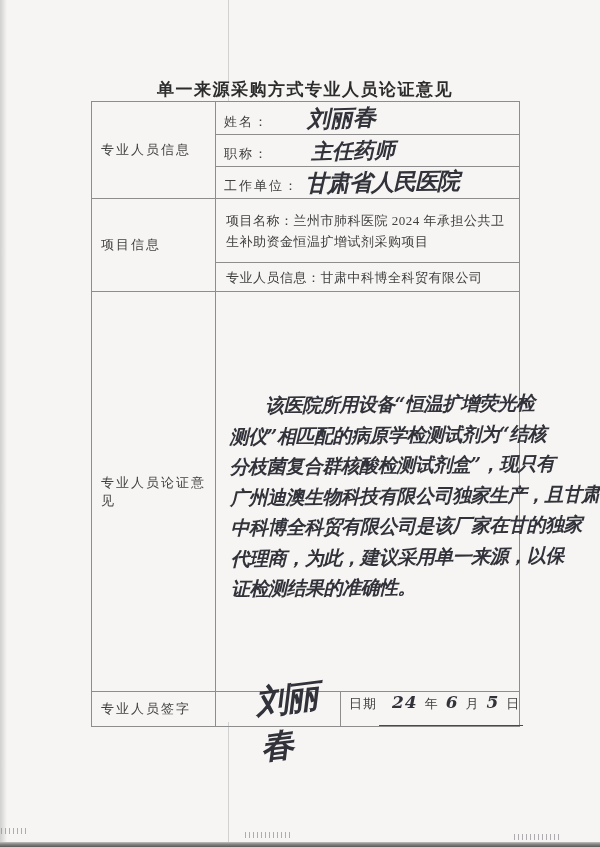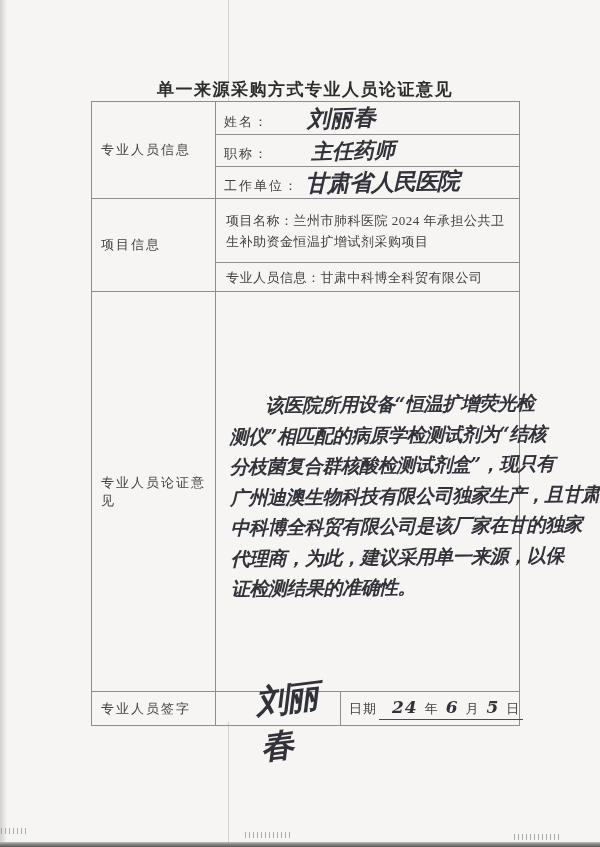--- a/index.html
+++ b/index.html
@@ -83,21 +83,21 @@
   }
   .opinion-text .op-line:first-child { margin-left:36px; }
   .sig-cell { position:relative; }
   .hand-signature {
     position:absolute; left:42px; top:-16px;
     font-size:33px; transform:rotate(-7deg); letter-spacing:-2px;
   }
   .date-cell { letter-spacing:1px; white-space:nowrap; padding-left:9px; }
   .date-underline {
     display:inline-block; border-bottom:1px solid #4a4a4a;
-    padding:0 3px 1px 6px; margin-left:2px;
+    padding:0 3px 12px 6px; margin-left:2px;
   }
   .date-num { font-size:17px; padding:0 7px; font-style:italic; }
 </style>
 </head>
 <body>
 
 <div class="page">
 
   <div class="edge-shadow-left"></div>
   <div class="fold-line top"></div>

